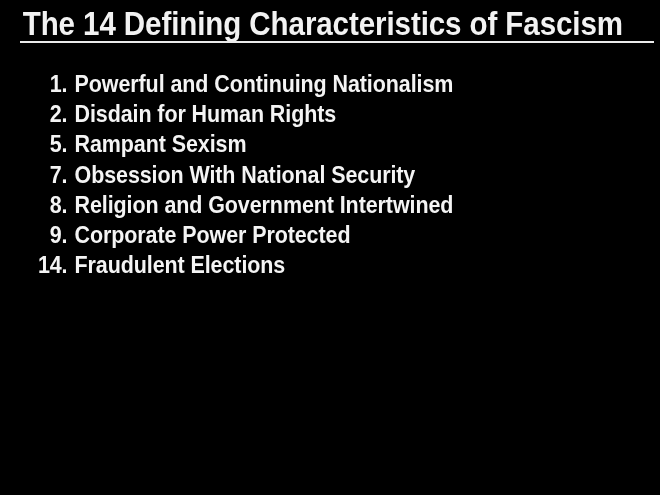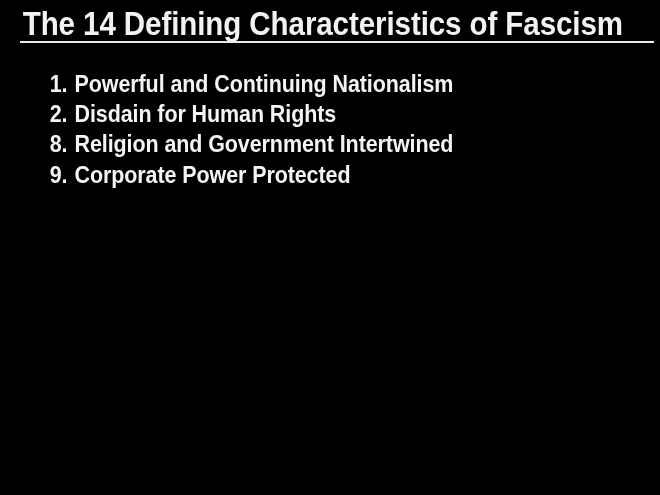--- a/index.html
+++ b/index.html
@@ -101,31 +101,40 @@
     <li class="char-item">
         <span class="item-inner"><span class="item-num">1.</span><span class="item-label">Powerful and Continuing Nationalism</span></span>
       </li>
 
     <li class="char-item">
         <span class="item-inner"><span class="item-num">2.</span><span class="item-label">Disdain for Human Rights</span></span>
       </li>
 
 
 
+    <li class="char-item">
+        <span class="item-inner"><span class="item-num">5.</span><span class="item-label">Rampant Sexism</span></span>
+      </li>
 
 
+    <li class="char-item">
+        <span class="item-inner"><span class="item-num">7.</span><span class="item-label">Obsession With National Security</span></span>
+      </li>
 
     <li class="char-item">
         <span class="item-inner"><span class="item-num">8.</span><span class="item-label">Religion and Government Intertwined</span></span>
       </li>
 
     <li class="char-item">
         <span class="item-inner"><span class="item-num">9.</span><span class="item-label">Corporate Power Protected</span></span>
       </li>
 
 
 
 
 
+    <li class="char-item">
+        <span class="item-inner"><span class="item-num">14.</span><span class="item-label">Fraudulent Elections</span></span>
+      </li>
 
   </ul>
 
 </div>
 
 </body></html>

